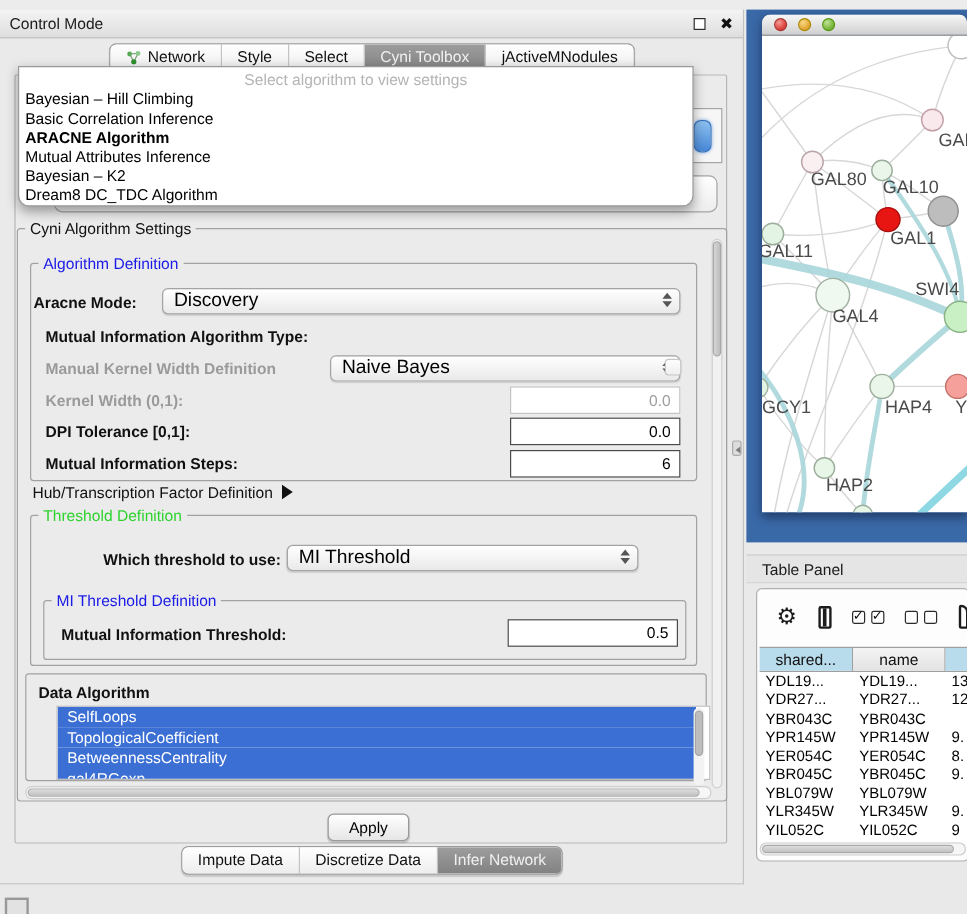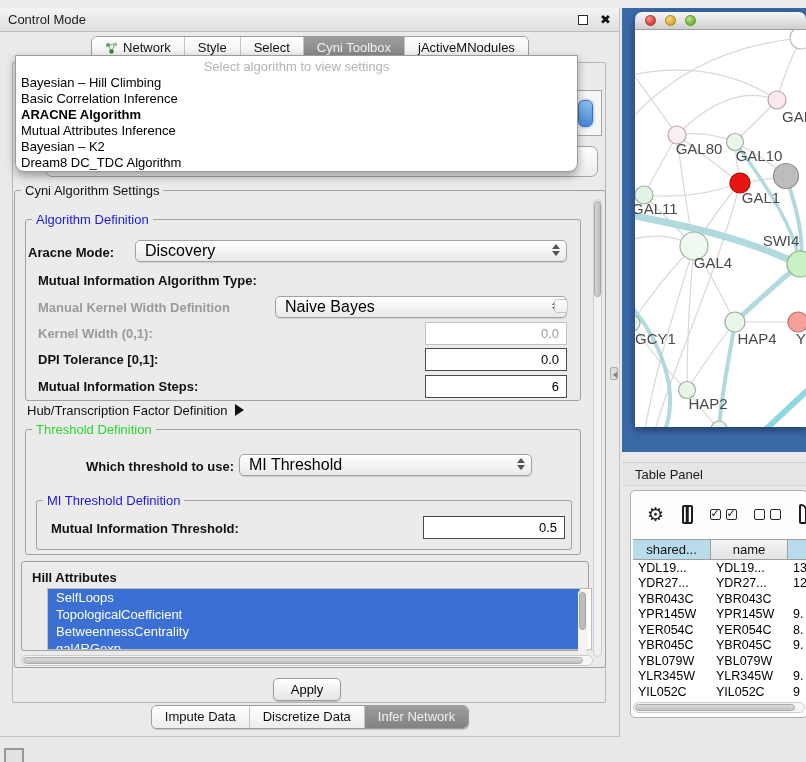--- a/index.html
+++ b/index.html
@@ -295,21 +295,21 @@
         <div class="tborder" style="left:10px; top:70px; width:536px; height:50px;">
           <span class="tlabel lbl-blue">MI Threshold Definition</span>
           <span class="row-label" style="left:14px; top:20px;">Mutual Information Threshold:</span>
           <div class="field strong" style="left:386px; top:15px; width:142px;">
             <span>0.5</span>
           </div>
         </div>
       </div>
 
       <div class="tborder" style="left:6px; top:370px; width:568px; height:90px;">
-        <span class="row-label" style="left:10px; top:8px;">Hill Attributes</span>
+        <span class="row-label" style="left:10px; top:8px;">Data Algorithm</span>
         <div id="sources-list" style="top:26px; height:62px;">
             <div class="src-item">SelfLoops</div>
             <div class="src-item">TopologicalCoefficient</div>
             <div class="src-item">BetweennessCentrality</div>
             <div class="src-item">gal4RGexp</div>
           </div>
         <div id="list-scrollbar" style="position:absolute; left:556px; top:28px;">
             <span class="thumb"></span>
           </div>
       </div>

